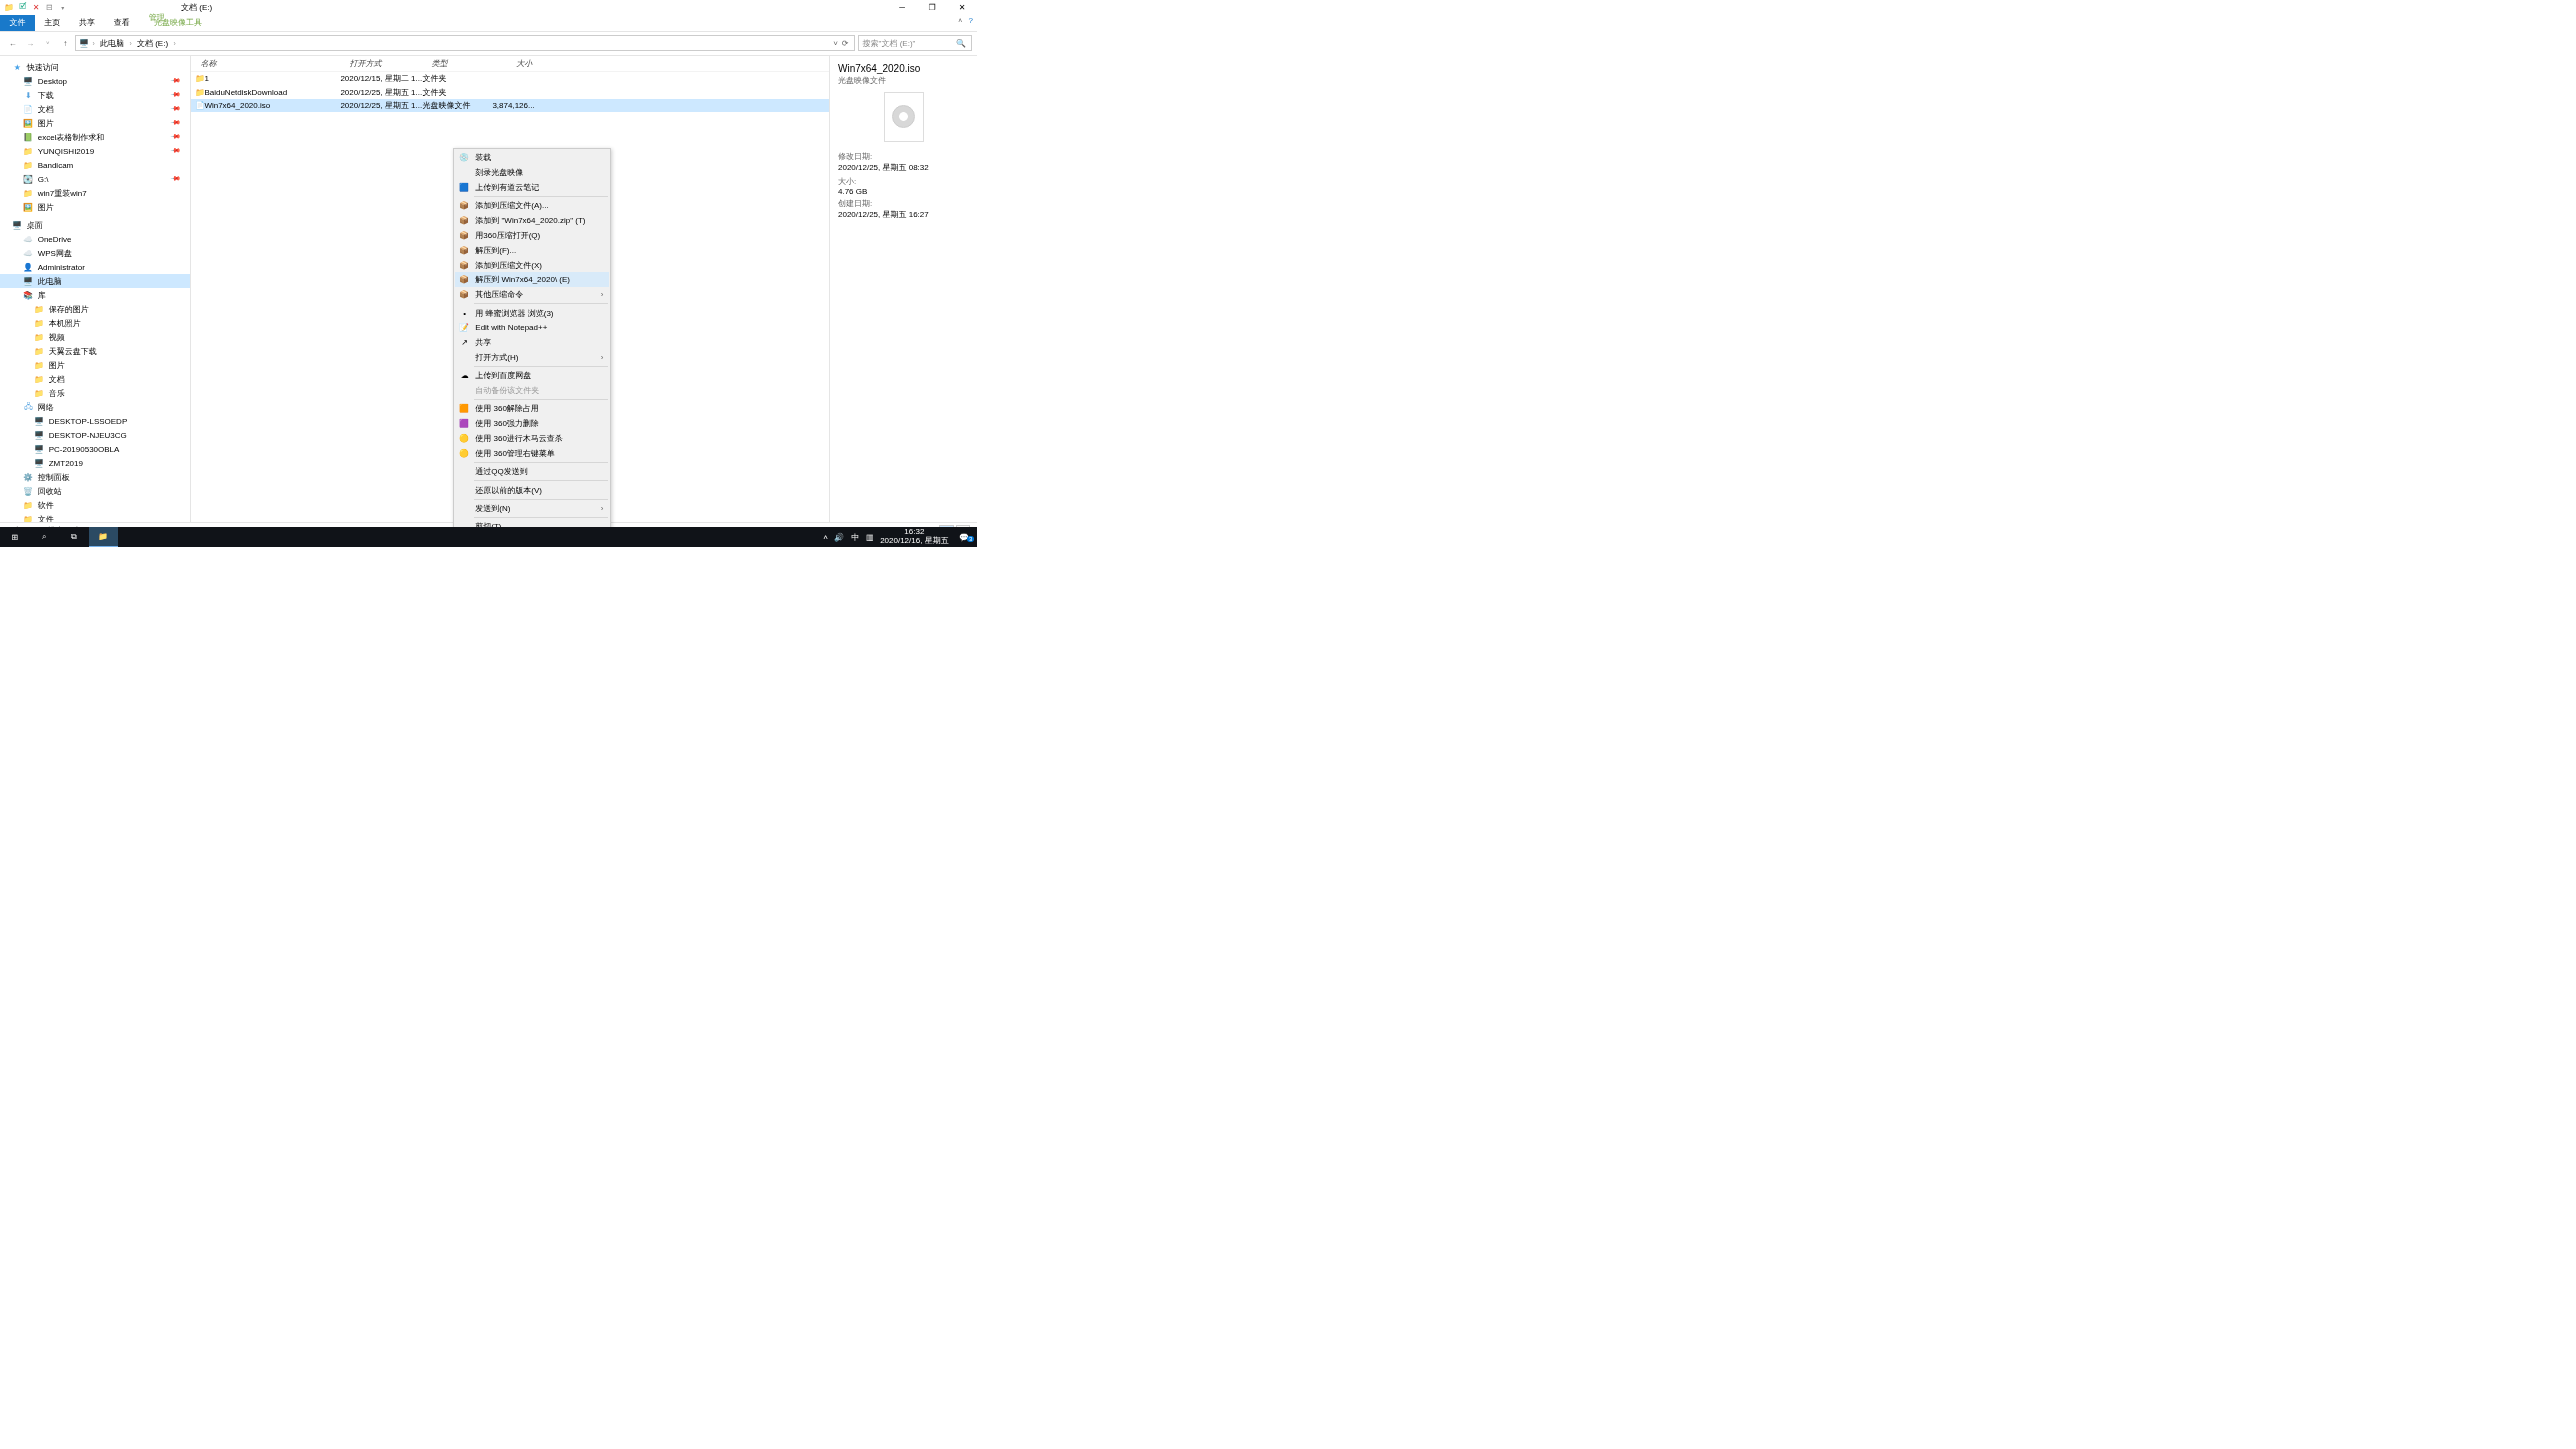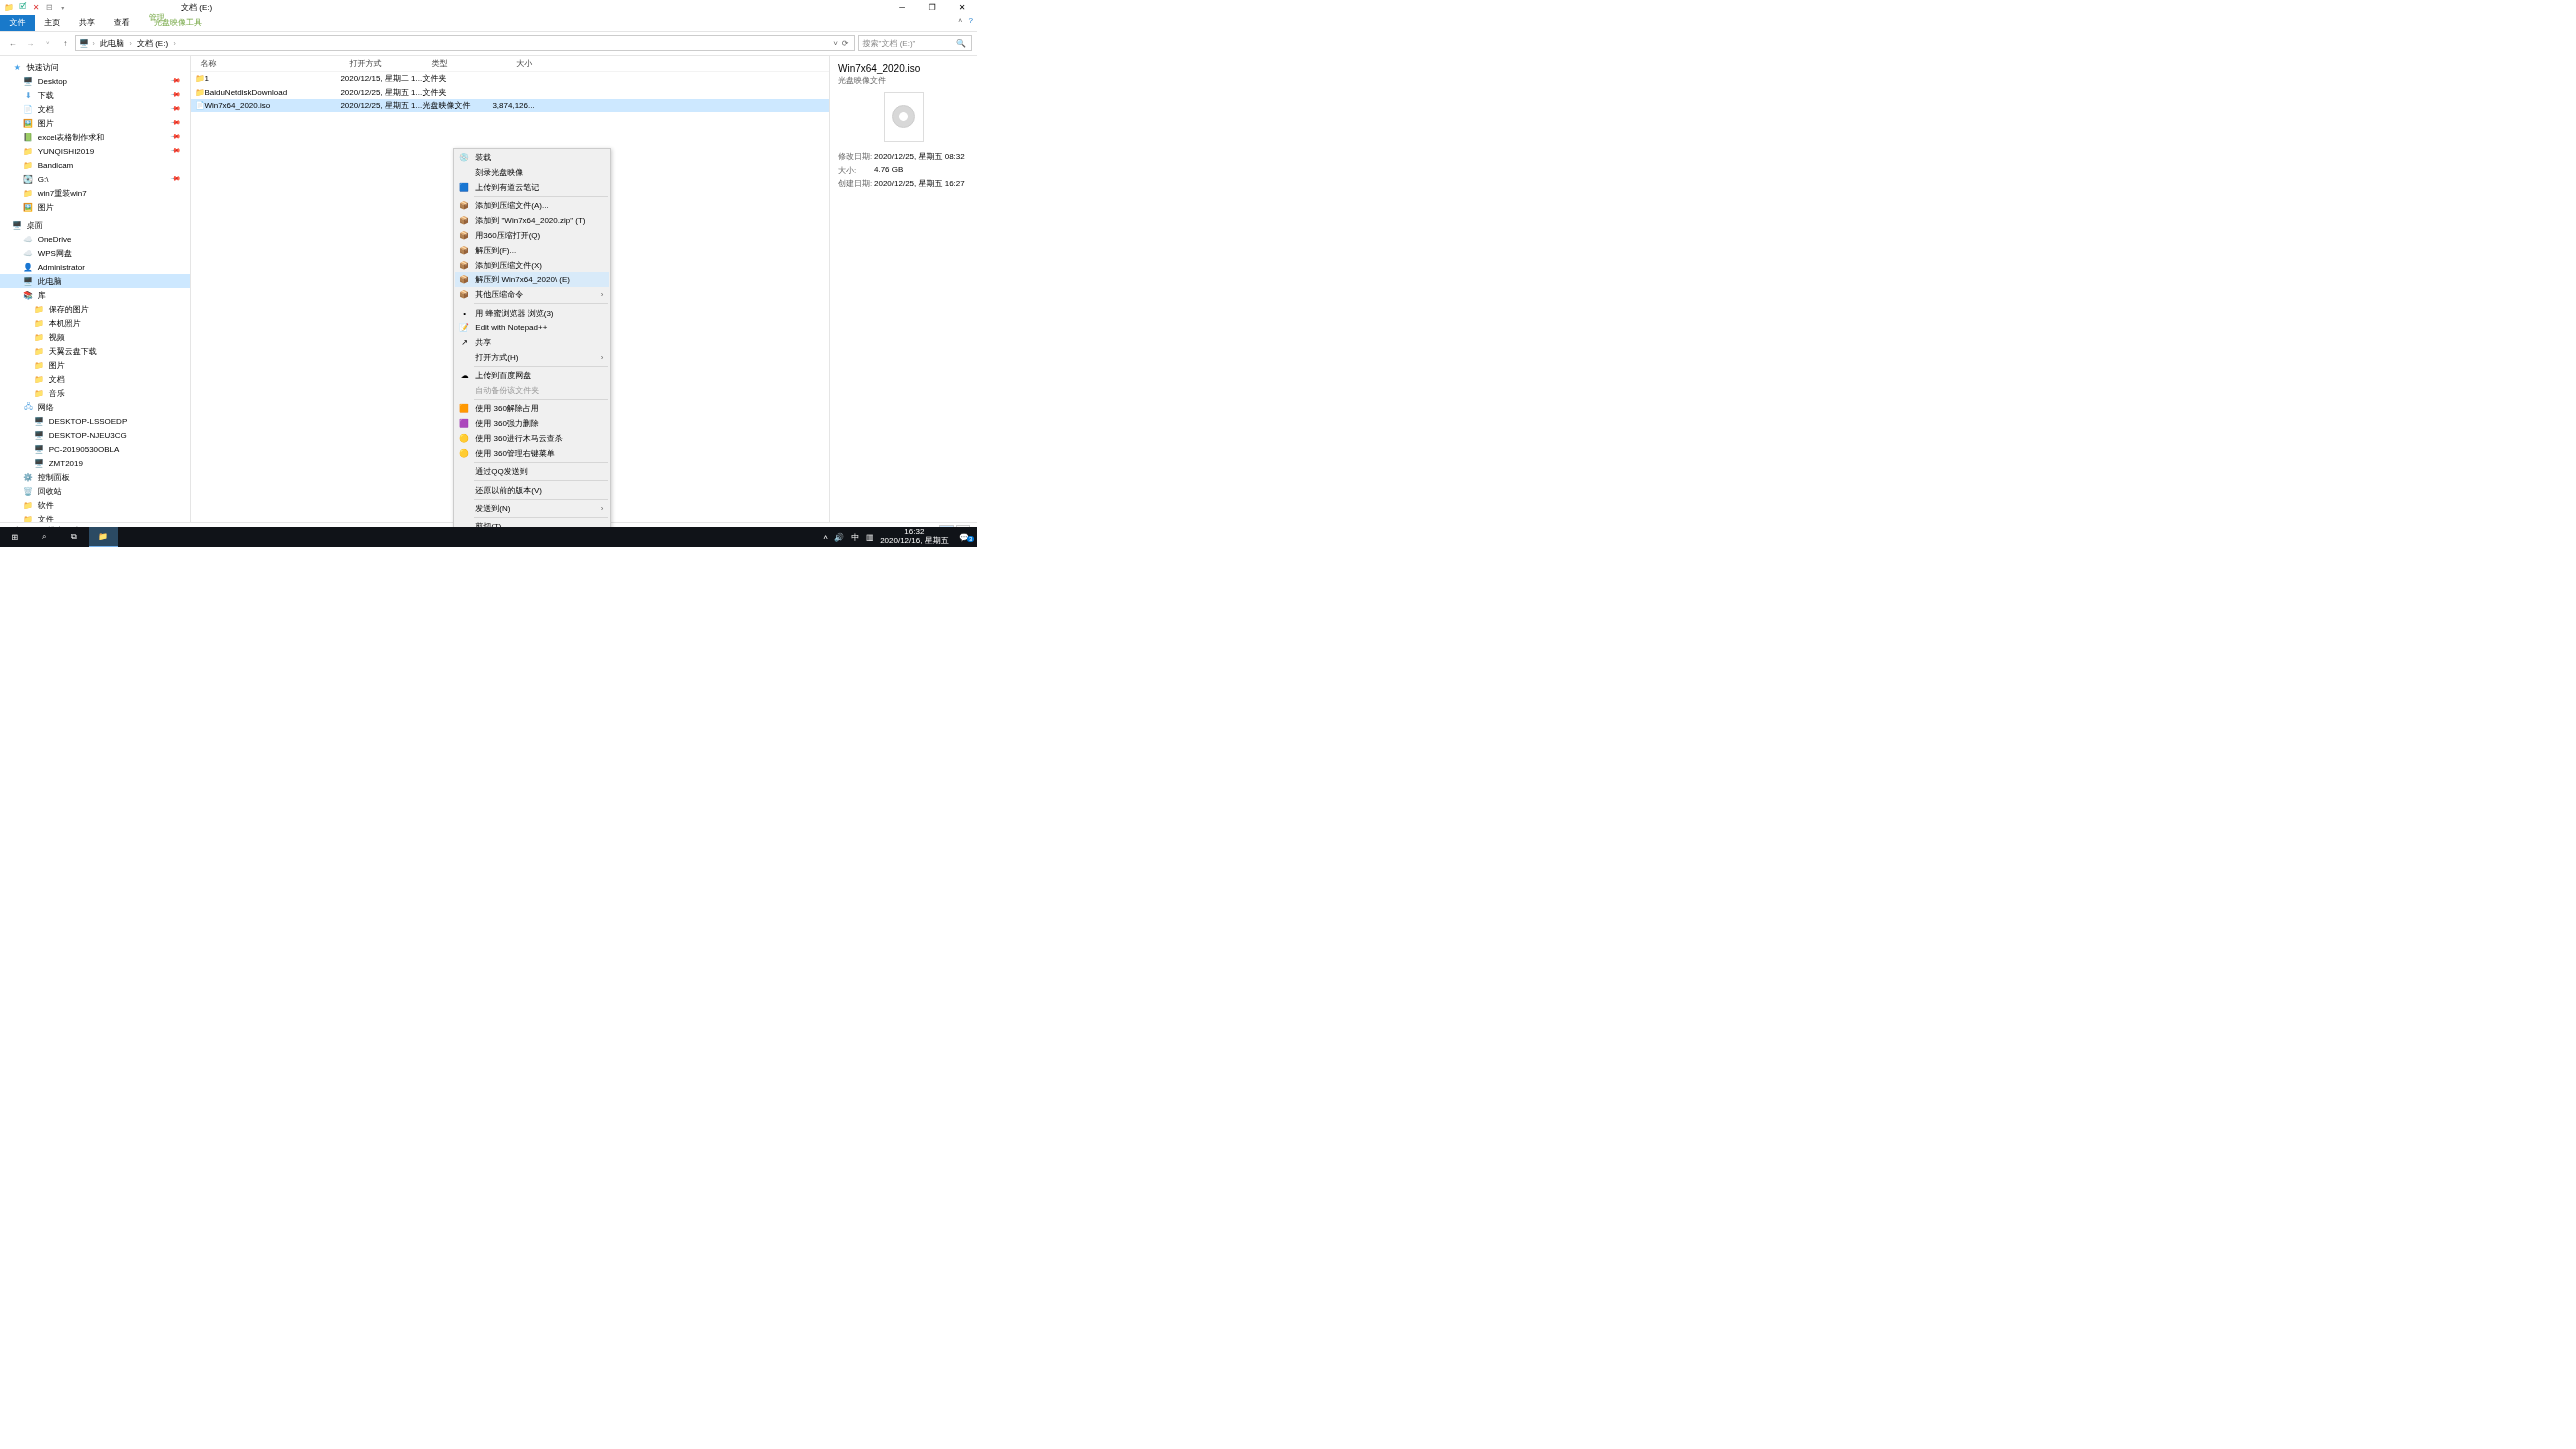--- a/index.html
+++ b/index.html
@@ -42,21 +42,21 @@
 .tree .node.d2 { padding-left:34px; }
 .tree .node.sel { background:#cde8ff; }
 .tree .pin { margin-left:auto; color:#999; font-size:6.7px; margin-right:9.4px; transform:rotate(45deg); }
 .ficon { width:10.7px; height:10.7px; display:inline-flex; align-items:center; justify-content:center; font-size:8px; }
 .f-star { color:#4aa3e8; }
 .f-blue { color:#5aa5e0; }
 .f-mon { color:#5a7ba0; }
 
 .list { flex:1; position:relative; }
 .cols { height:16px; border-bottom:0.7px solid #f3f3f3; display:flex; align-items:center; color:#444; }
-.cols div { padding-left:9.4px; }
+.cols div { padding-left:9.4px;font-style:italic; }
 .c-name{width:149px;} .c-date{width:82px;} .c-type{width:70px;} .c-size{width:47px; text-align:right; padding-right:6.7px;}
 .row { height:13.4px; display:flex; align-items:center; }
 .row.sel { background:#cde8ff; }
 .row .ic { width:13.4px; padding-left:4px; }
 .r-name{width:136px;} .r-date{width:82px;} .r-type{width:70px;} .r-size{width:47px; text-align:right; padding-right:6.7px;}
 
 
 .ctx { position:absolute; left:262px; top:92px; width:158px; background:#f0f0f0; border:0.7px solid #ccc; box-shadow:1.3px 1.3px 4px rgba(0,0,0,.2); padding:1.3px; }
 .ctx .mi { height:14.8px; display:flex; align-items:center; padding-left:20px; position:relative; font-size:8px; }
 .ctx .mi.hover { background:#d8eaf9; }
@@ -64,21 +64,21 @@
 .ctx .mi .mic { position:absolute; left:4px; width:10.7px; text-align:center; }
 .ctx .mi .sub { position:absolute; right:5.4px; color:#666; }
 .ctx hr { border:0; border-top:0.7px solid #d6d6d6; margin:1.3px 0.7px 1.3px 19px; }
 
 
 .preview { width:148px; border-left:0.7px solid #e5e5e5; padding:6.7px 8px; }
 .preview h3 { font-size:10px; font-weight:400; margin-bottom:1.3px; }
 .preview .sub { color:#666; margin-bottom:5.4px; }
 .preview .thumb { width:40px; height:50px; border:0.7px solid #ddd; margin:4px auto 9.4px; display:flex; align-items:center; justify-content:center; }
 .disc { width:23px; height:23px; border-radius:50%; background:radial-gradient(circle,#fff 0 4px,#d8d8d8 4.7px 11.4px,#fff 12px); border:0.7px solid #ccc; }
-.preview .kv { display:flex; margin-bottom:2.7px; }
+.preview .kv { display:flex; margin-bottom:2.7px;flex-direction:column; }
 .preview .kv .k{ width:36px; color:#666; } .preview .kv .v{}
 
 
 .status { height:16px; border-top:0.7px solid #e5e5e5; display:flex; align-items:center; padding:0 6.7px; gap:10.7px; font-size:8px; }
 .status .view { margin-left:auto; display:flex; gap:1.3px;}
 .status .view div{ width:14.8px;height:12px;border:0.7px solid #ccc; background:#fafafa;}
 .status .view div.on{ background:#cde8ff;}
 
 
 .taskbar { position:absolute; left:0; right:0; bottom:0; height:20px; background:#101318; display:flex; align-items:center; color:#fff; }

